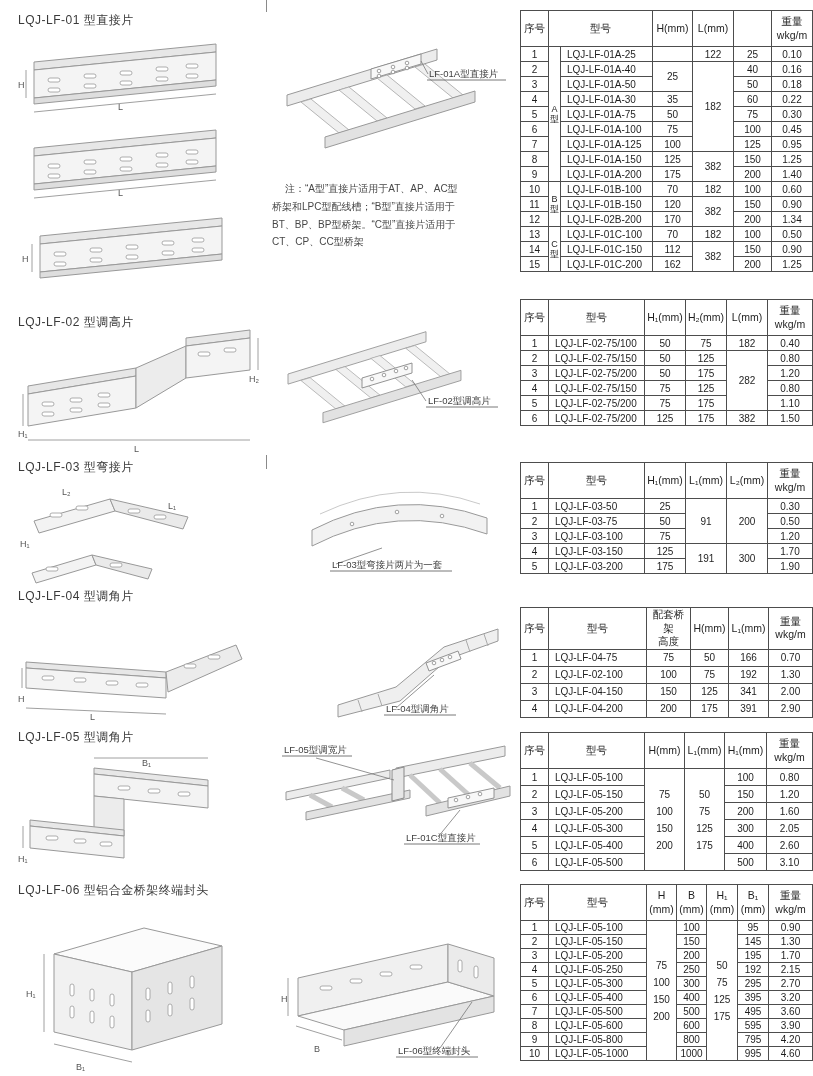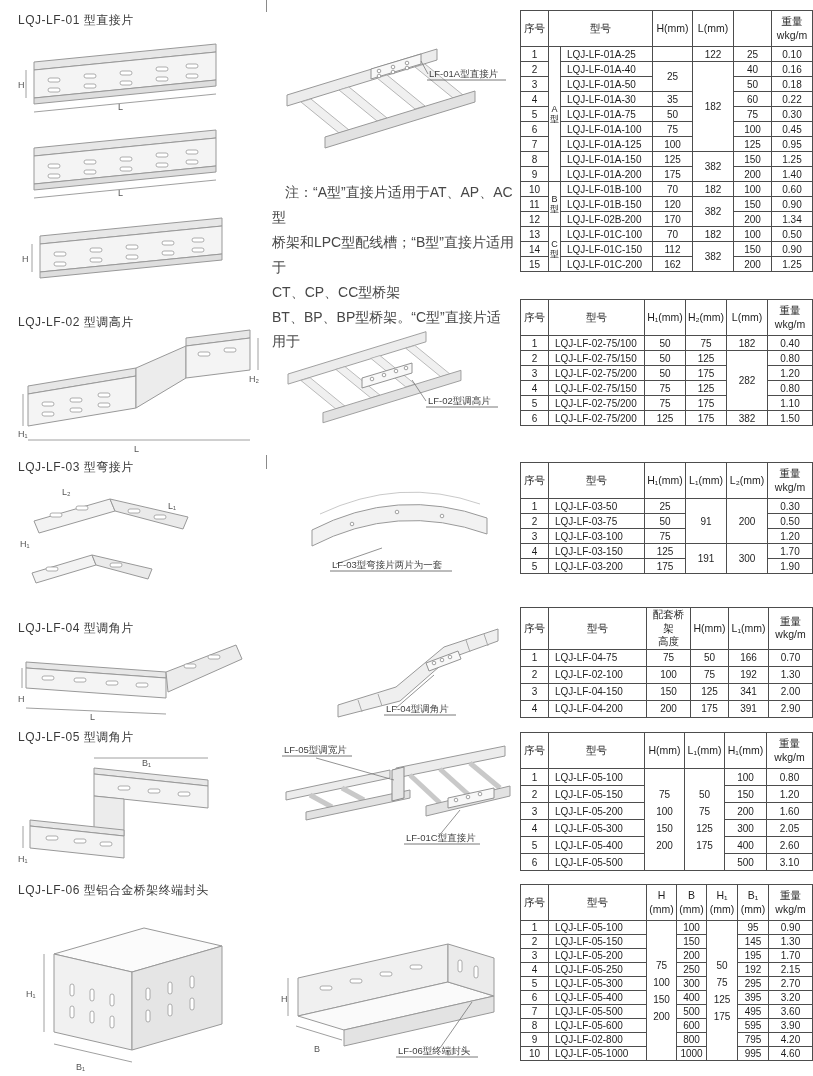--- a/index.html
+++ b/index.html
@@ -1,21 +1,21 @@
 <!DOCTYPE html>
 <html><head>
 <meta charset="utf-8">
 <style>
   *{margin:0;padding:0;box-sizing:border-box}
   html,body{background:#fff}
   body{width:813px;height:1076px;position:relative;overflow:hidden;
        font-family:"Liberation Sans","DejaVu Sans",sans-serif;color:#333}
   .abs{position:absolute}
   .sec-title{font-size:12px;color:#3a3a3a;letter-spacing:.5px;white-space:nowrap}
-  .note{font-size:14px;color:#474747;line-height:1.78;width:242px}
+  .note{font-size:10px;color:#474747;line-height:1.78;width:242px}
   .note .ln1{text-indent:13px}
   .mark{position:absolute;width:1px;background:#8a8a8a}
   table.spec{border-collapse:collapse;table-layout:fixed;background:#fff}
   .spec th,.spec td{border:1px solid #4d4d4d;text-align:center;vertical-align:middle;
       font-weight:normal;color:#1e1e1e;padding:0 1px;overflow:hidden}
   .spec th{font-size:10.5px;height:36px;line-height:1.3}
   .spec td{font-size:10px;height:15px;line-height:1.1}
   .t1 td{height:15px}.t4 td{height:17px}.t5 td{height:17px}.t6 td{height:14px}
   .spec td.mod{text-align:left;padding-left:6px;white-space:nowrap}
   .spec td.grp{font-size:9px;line-height:1.15;padding:0}
@@ -97,22 +97,22 @@
     <use href="#hole" x="118" y="39"></use>
     <use href="#hole" x="132" y="35"></use>
   <polyline class="ldr" points="146,28 153,41"></polyline>
   <text class="lbl" x="154" y="44">LF-01A型直接片</text>
   <line class="ul" x1="152" y1="47" x2="231" y2="47"></line>
 </svg>
 
 <div class="abs note" style="left:272px;top:180px">
   <div class="ln1">注：“A型”直接片适用于AT、AP、AC型</div>
   <div>桥架和LPC型配线槽；“B型”直接片适用于</div>
+  <div>BT、BP、BP型桥架。“C型”直接片适用于</div>
   <div>CT、CP、CC型桥架</div>
-  <div>BT、BP、BP型桥架。“C型”直接片适用于</div>
 </div>
 
 <table class="abs spec t1" style="left:520px;top:10px">
     <colgroup>
       <col style="width: 28px;">
       <col style="width: 12px;">
       <col style="width: 92px;">
       <col style="width: 40px;">
       <col style="width: 41px;">
       <col style="width: 38px;">
@@ -433,21 +433,21 @@
       </tr>
       <tr>
         <td>5</td>
         <td class="mod">LQJ-LF-03-200</td>
         <td>175</td>
         <td>1.90</td>
       </tr>
     </tbody>
   </table>
 
-<div class="abs sec-title" style="left:18px;top:620px">LQJ-LF-04 型调角片</div>
+<div class="abs sec-title" style="left:18px;top:588px">LQJ-LF-04 型调角片</div>
 
 <svg class="abs" style="left:18px;top:636px" width="245" height="86">
   <polygon points="8,26 148,36 148,42 8,32" fill="#e7e7e7" stroke="#999"></polygon>
   <polygon points="8,32 148,42 148,62 8,52" fill="#f4f4f4" stroke="#999"></polygon>
   <polygon points="148,36 218,9 224,23 150,56" fill="#ececec" stroke="#999"></polygon>
   <use href="#slot" x="24" y="40"></use>
     <use href="#slot" x="56" y="42"></use>
     <use href="#slot" x="88" y="45"></use>
     <use href="#slot" x="118" y="47"></use>
   <use href="#slot" x="166" y="28"></use>
@@ -751,21 +751,21 @@
       </tr>
       <tr>
         <td>8</td>
         <td class="mod">LQJ-LF-05-600</td>
         <td>600</td>
         <td>595</td>
         <td>3.90</td>
       </tr>
       <tr>
         <td>9</td>
-        <td class="mod">LQJ-LF-02-800</td>
+        <td class="mod">LQJ-LF-05-800</td>
         <td>800</td>
         <td>795</td>
         <td>4.20</td>
       </tr>
       <tr>
         <td>10</td>
         <td class="mod">LQJ-LF-05-1000</td>
         <td>1000</td>
         <td>995</td>
         <td>4.60</td>

